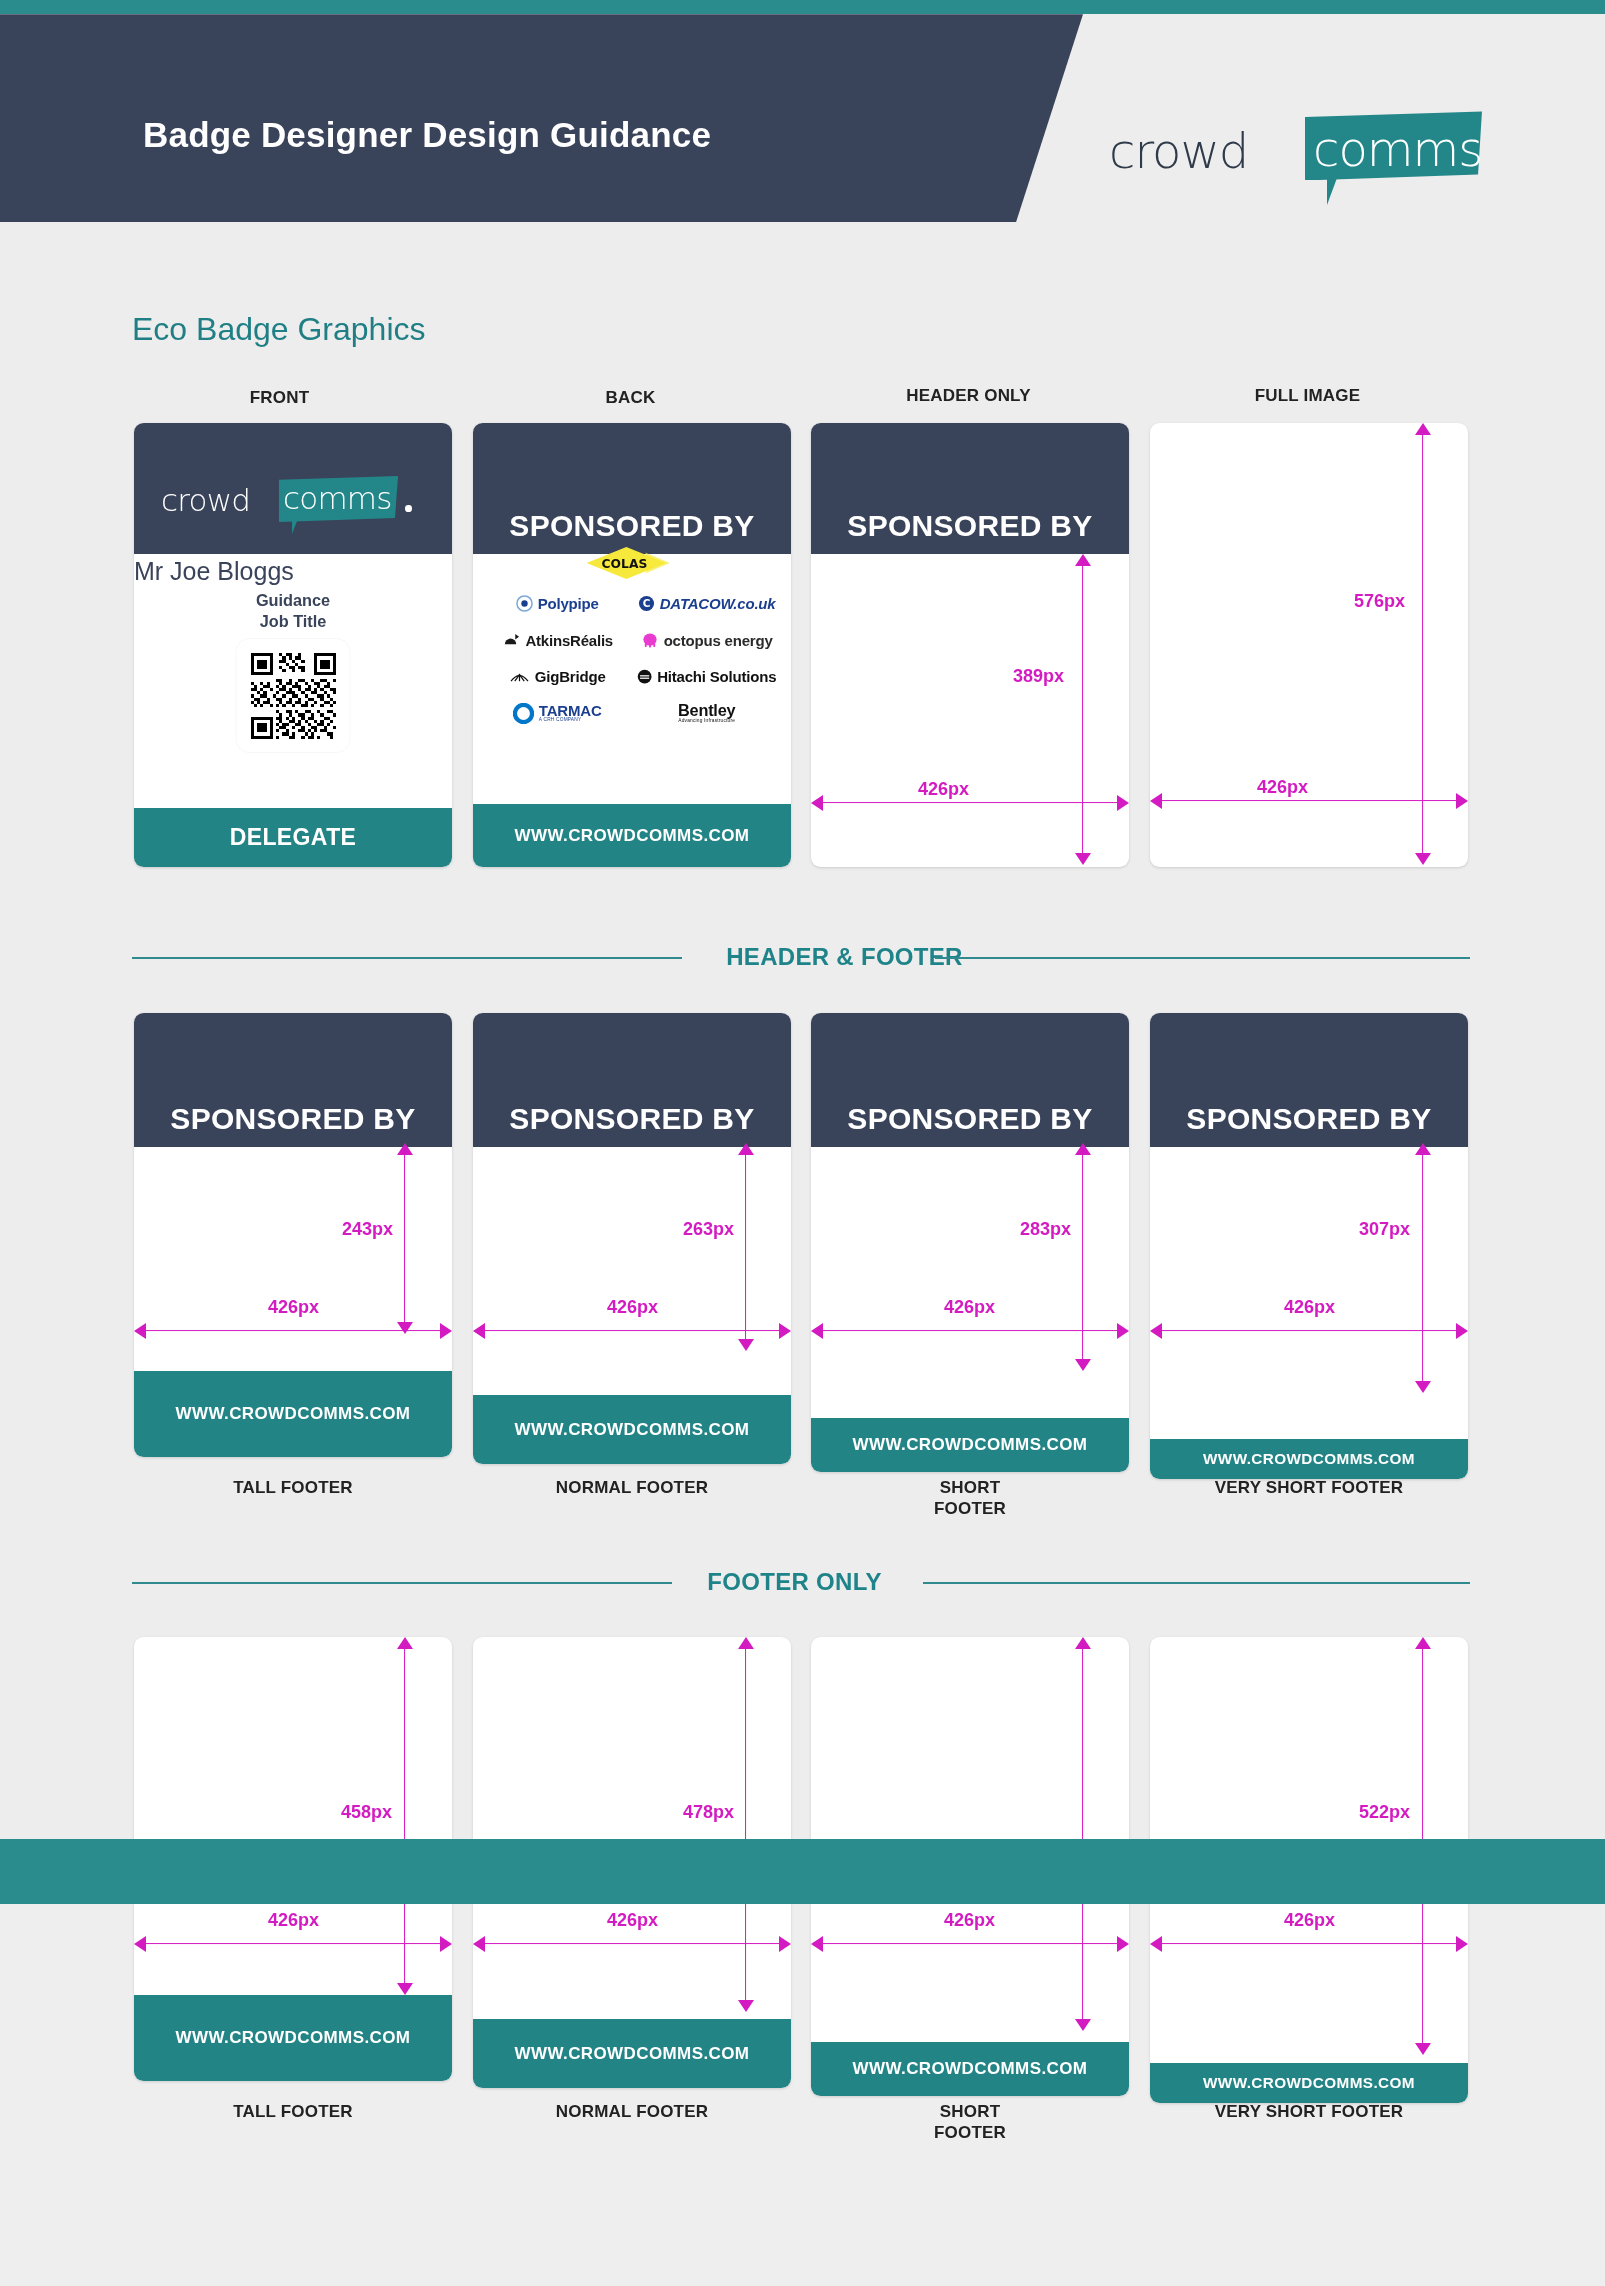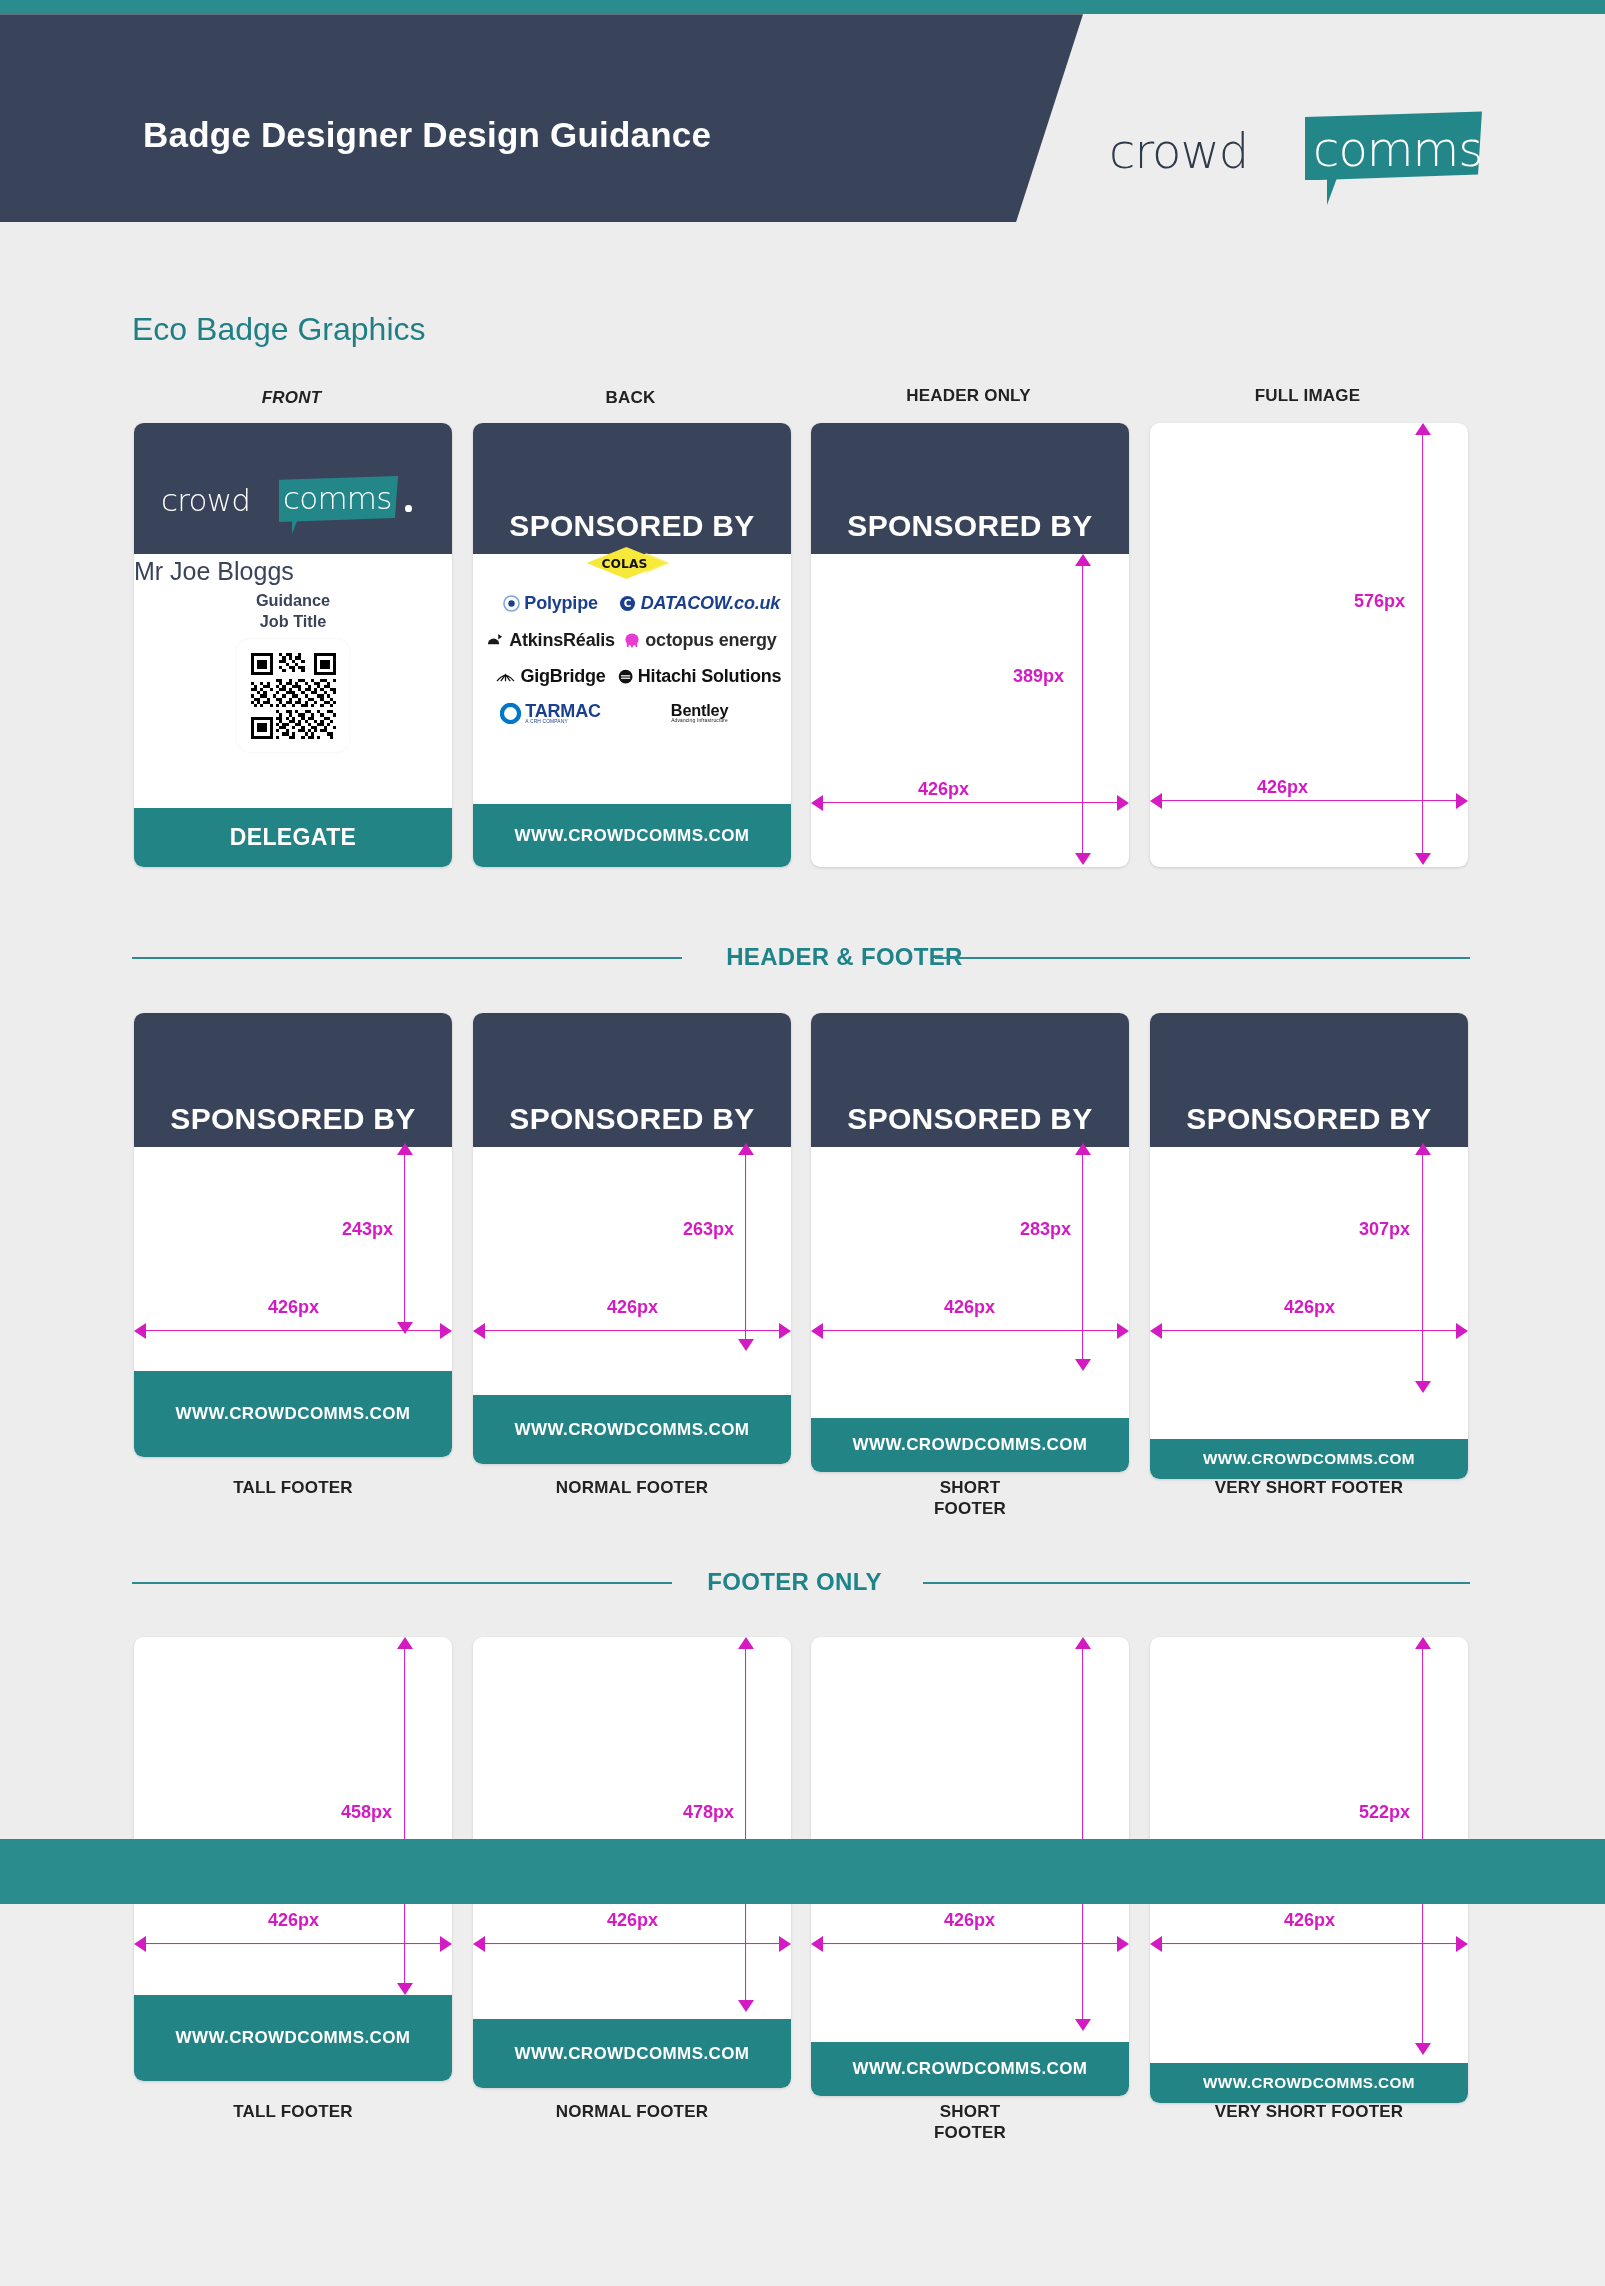--- a/index.html
+++ b/index.html
@@ -135,21 +135,21 @@
                 box-shadow:0 0 0 1px rgba(0,0,0,0.03); }
 
   
   .sp-area { position:absolute; left:0; right:0; top:122px; bottom:63px; }
   .sp-colas { position:absolute; left:50%; transform:translateX(-50%); top:0;
               width:107px; height:36px; }
   .sp-grid { position:absolute; left:9.6px; right:9.6px; top:46px;
              display:grid; grid-template-columns:1fr 1fr; row-gap:11.5px; }
   .sp-cell { display:flex; align-items:center; justify-content:center; height:25px;
              gap:4.8px; }
-  .sp-txt { font-size:18px; font-weight:bold; letter-spacing:-0.2px; white-space:nowrap; }
+  .sp-txt { font-size:15px; font-weight:bold; letter-spacing:-0.2px; white-space:nowrap; }
   .sp-sub { font-size:4.8px; font-weight:normal; display:block; letter-spacing:0.2px; }
 </style>
 </head>
 <body>
 
 <div class="page">
 
   <div class="top-strip"></div>
 
   <div class="header-shape"></div>
@@ -157,21 +157,21 @@
 
   <div class="logo-hdr">
     <div class="word1">crowd</div>
     <div class="bubble"></div>
     <div class="bubble-tail"></div>
     <div class="word2">comms</div>
   </div>
 
   <div class="sec-title">Eco Badge Graphics</div>
 
-  <div class="caption" style="left:134px; top:387px; width:315px;font-style:italic;">FRONT</div>
+  <div class="caption" style="left:122px; top:387px; width:315px;">FRONT</div>
   <div class="caption" style="left:473px; top:387px; width:315px;">BACK</div>
   <div class="caption" style="left:811px; top:385px; width:315px;">HEADER ONLY</div>
   <div class="caption" style="left:1150px; top:385px; width:315px;">FULL IMAGE</div>
 
   <div class="card" style="left:134px; top:423px; width:318px; height:444px;">
     <div class="hdr" style="height:131px;">
       <div class="fb-logo">
         <div class="w1">crowd</div>
         <div class="bub"></div>
         <div class="tail"></div>

